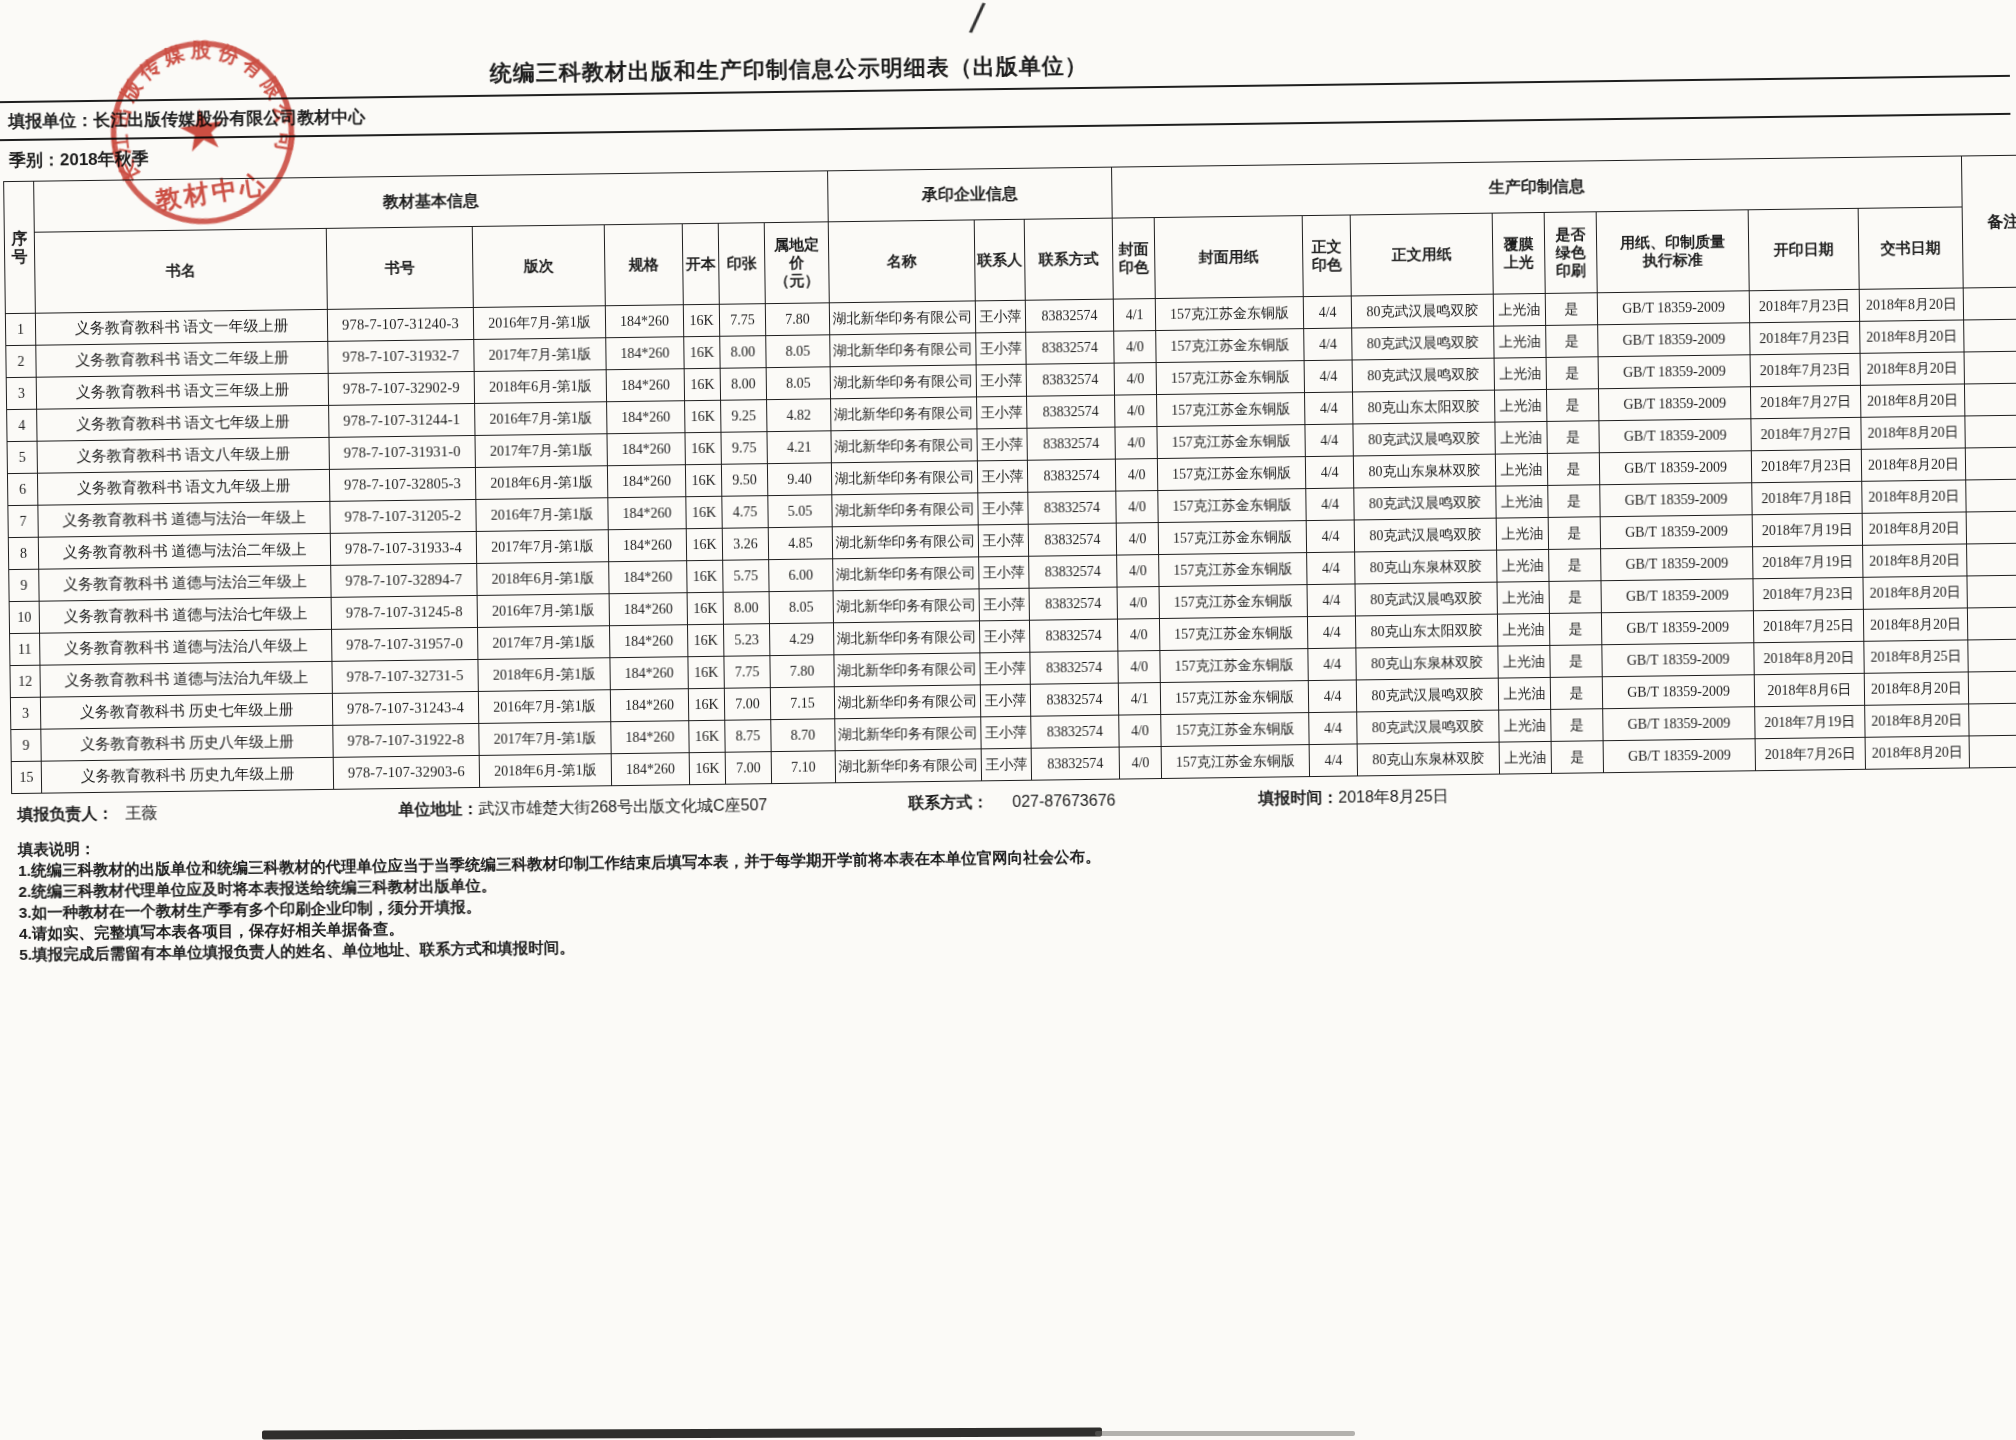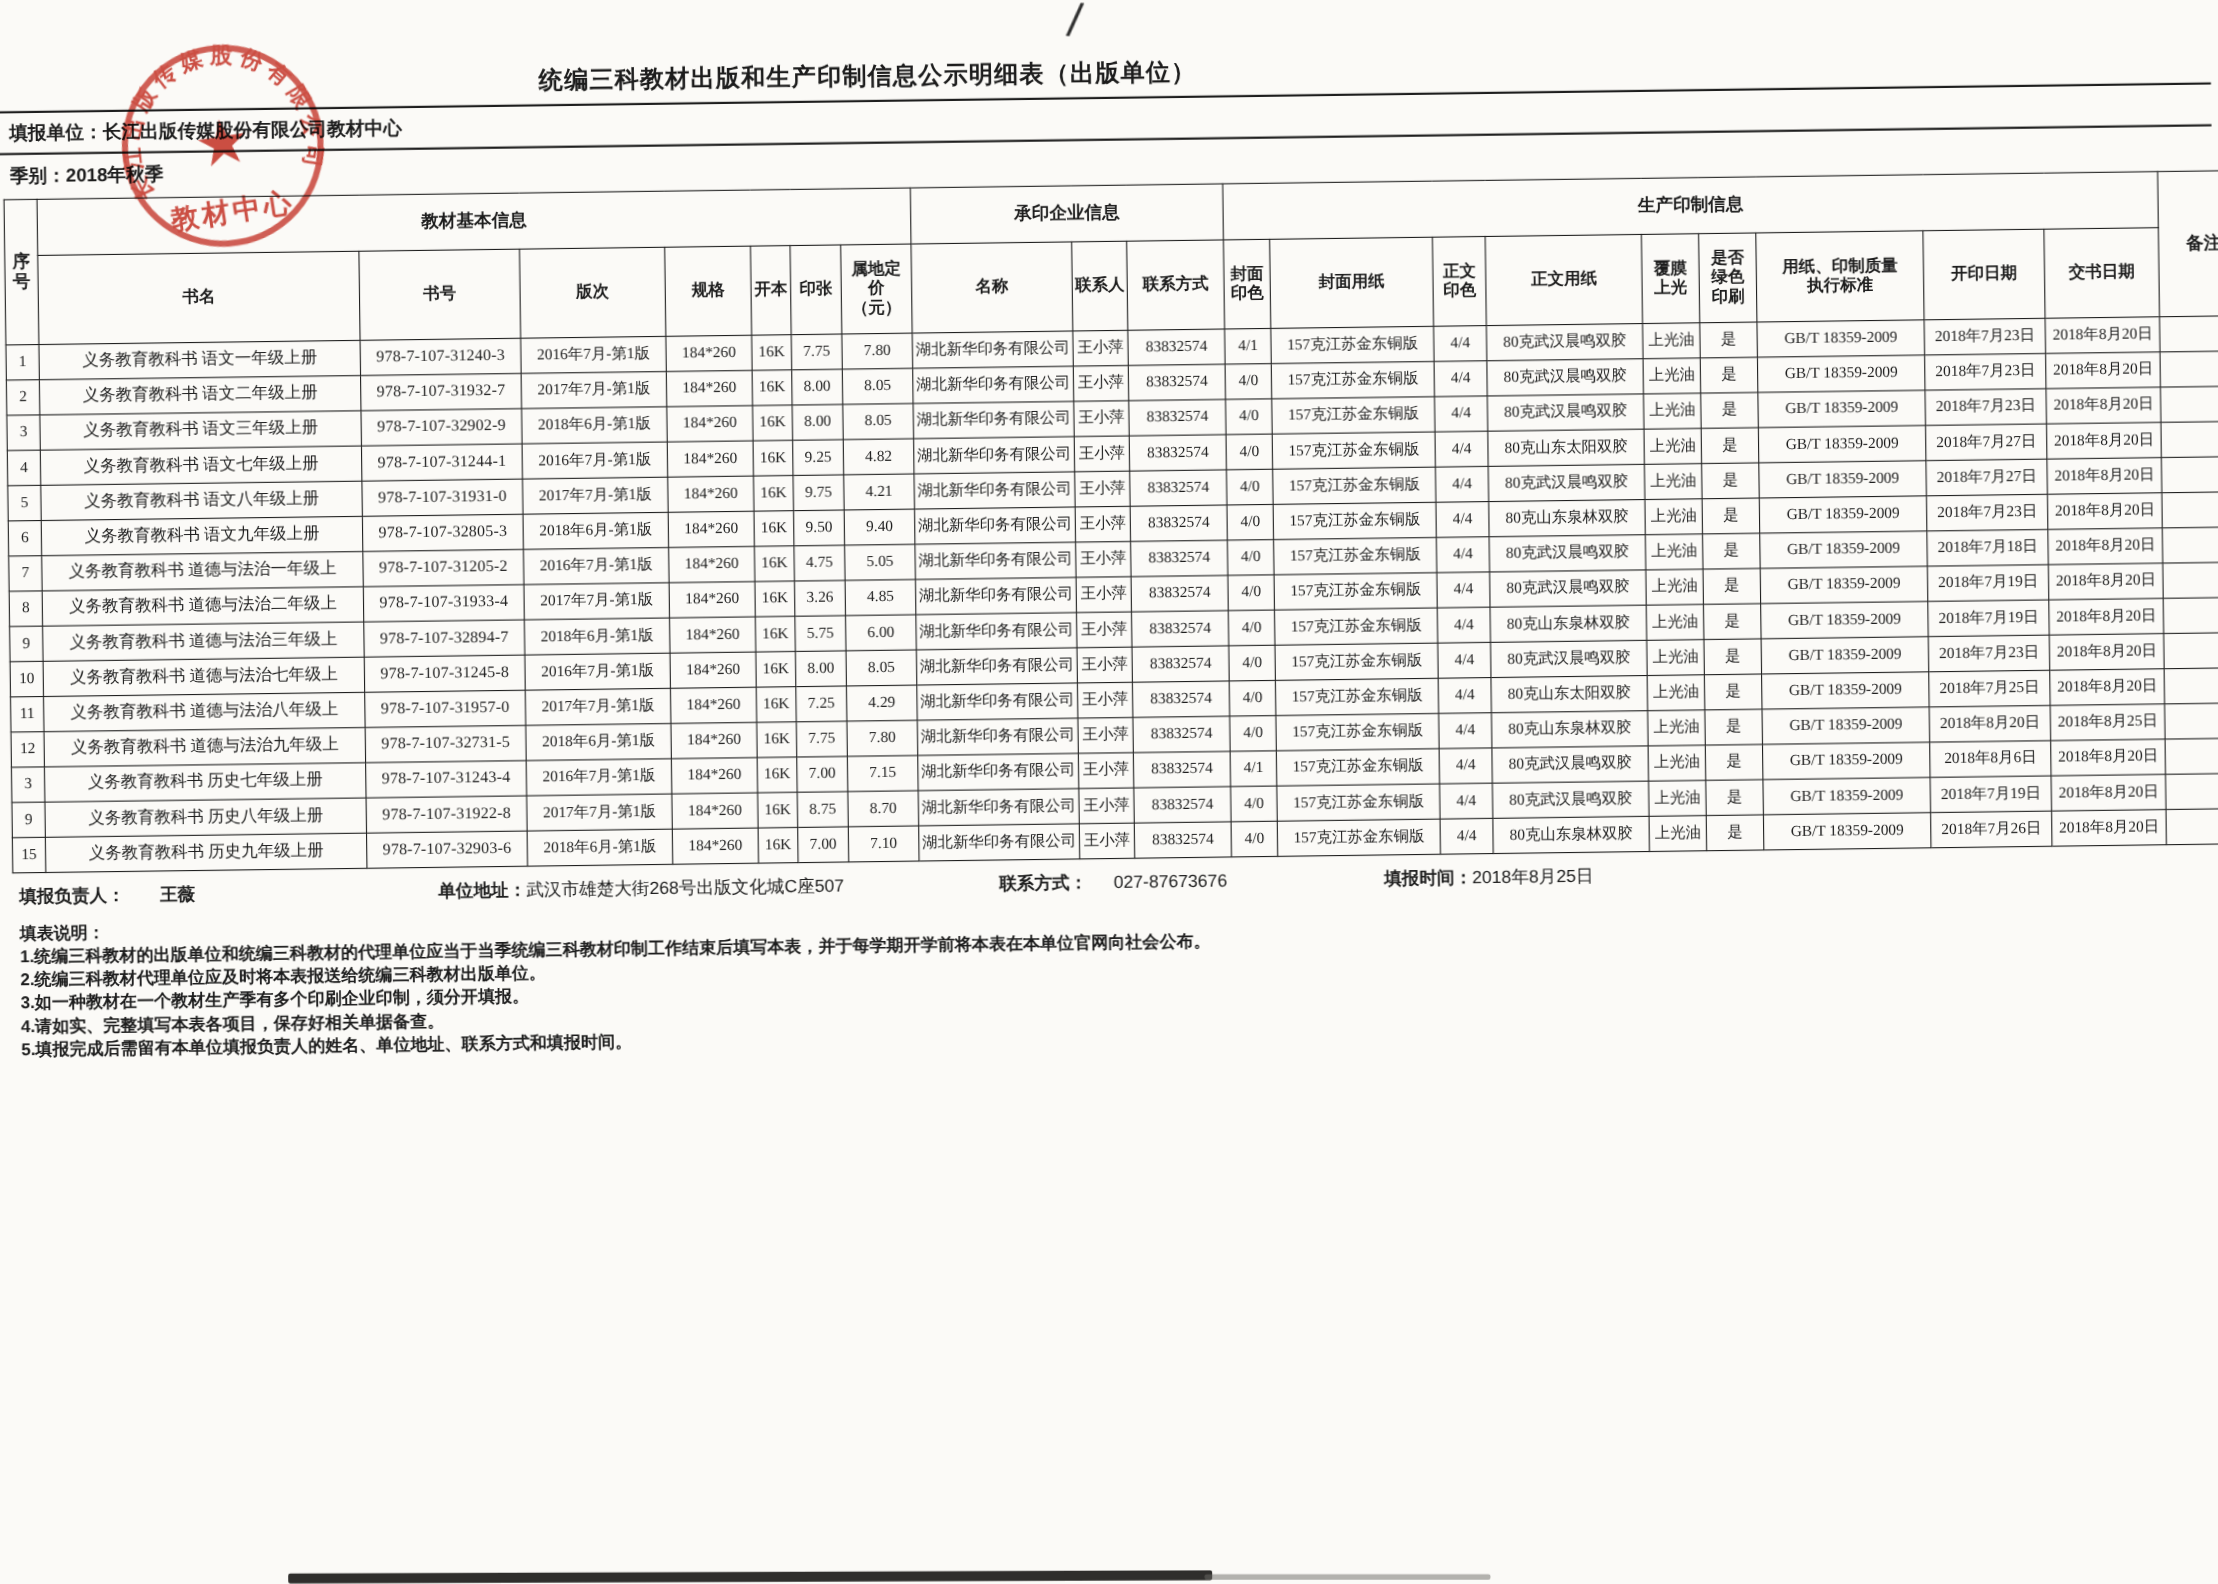--- a/index.html
+++ b/index.html
@@ -49,21 +49,21 @@
   td.book-name{
     text-align:left;padding-left:6px;white-space:nowrap;font-size:15px;
   }
   td.isbn{font-size:14.5px;letter-spacing:0.2px;}
   .footer-line{
     position:absolute;top:792px;left:0;width:2016px;font-size:16px;white-space:nowrap;
     font-family:"Liberation Sans","DejaVu Sans",sans-serif;
   }
   .footer-line .lbl{font-weight:bold;}
   .fp-person{position:absolute;left:14px;}
-  .fp-person .val{margin-left:32px;font-weight:bold;}
+  .fp-person .val{margin-left:12px;font-weight:normal;}
   .fp-addr{position:absolute;left:395px;}
   .fp-contact{position:absolute;left:905px;}
   .fp-contact .val{margin-left:24px;}
   .fp-time{position:absolute;left:1255px;}
   .notes{
     position:absolute;top:826px;left:14px;width:1400px;
     font-family:"Liberation Sans","DejaVu Sans",sans-serif;
     font-size:15.5px;font-weight:600;line-height:21px;
   }
   .notes div{white-space:nowrap;}
@@ -395,21 +395,21 @@
             <td>2018年8月20日</td>
             <td></td>
           </tr>
           <tr>
             <td>11</td>
             <td class="book-name">义务教育教科书 道德与法治八年级上</td>
             <td class="isbn">978-7-107-31957-0</td>
             <td>2017年7月-第1版</td>
             <td>184*260</td>
             <td>16K</td>
-            <td>7.25</td>
+            <td>5.23</td>
             <td>4.29</td>
             <td>湖北新华印务有限公司</td>
             <td>王小萍</td>
             <td>83832574</td>
             <td>4/0</td>
             <td>157克江苏金东铜版</td>
             <td>4/4</td>
             <td>80克山东太阳双胶</td>
             <td>上光油</td>
             <td>是</td>

